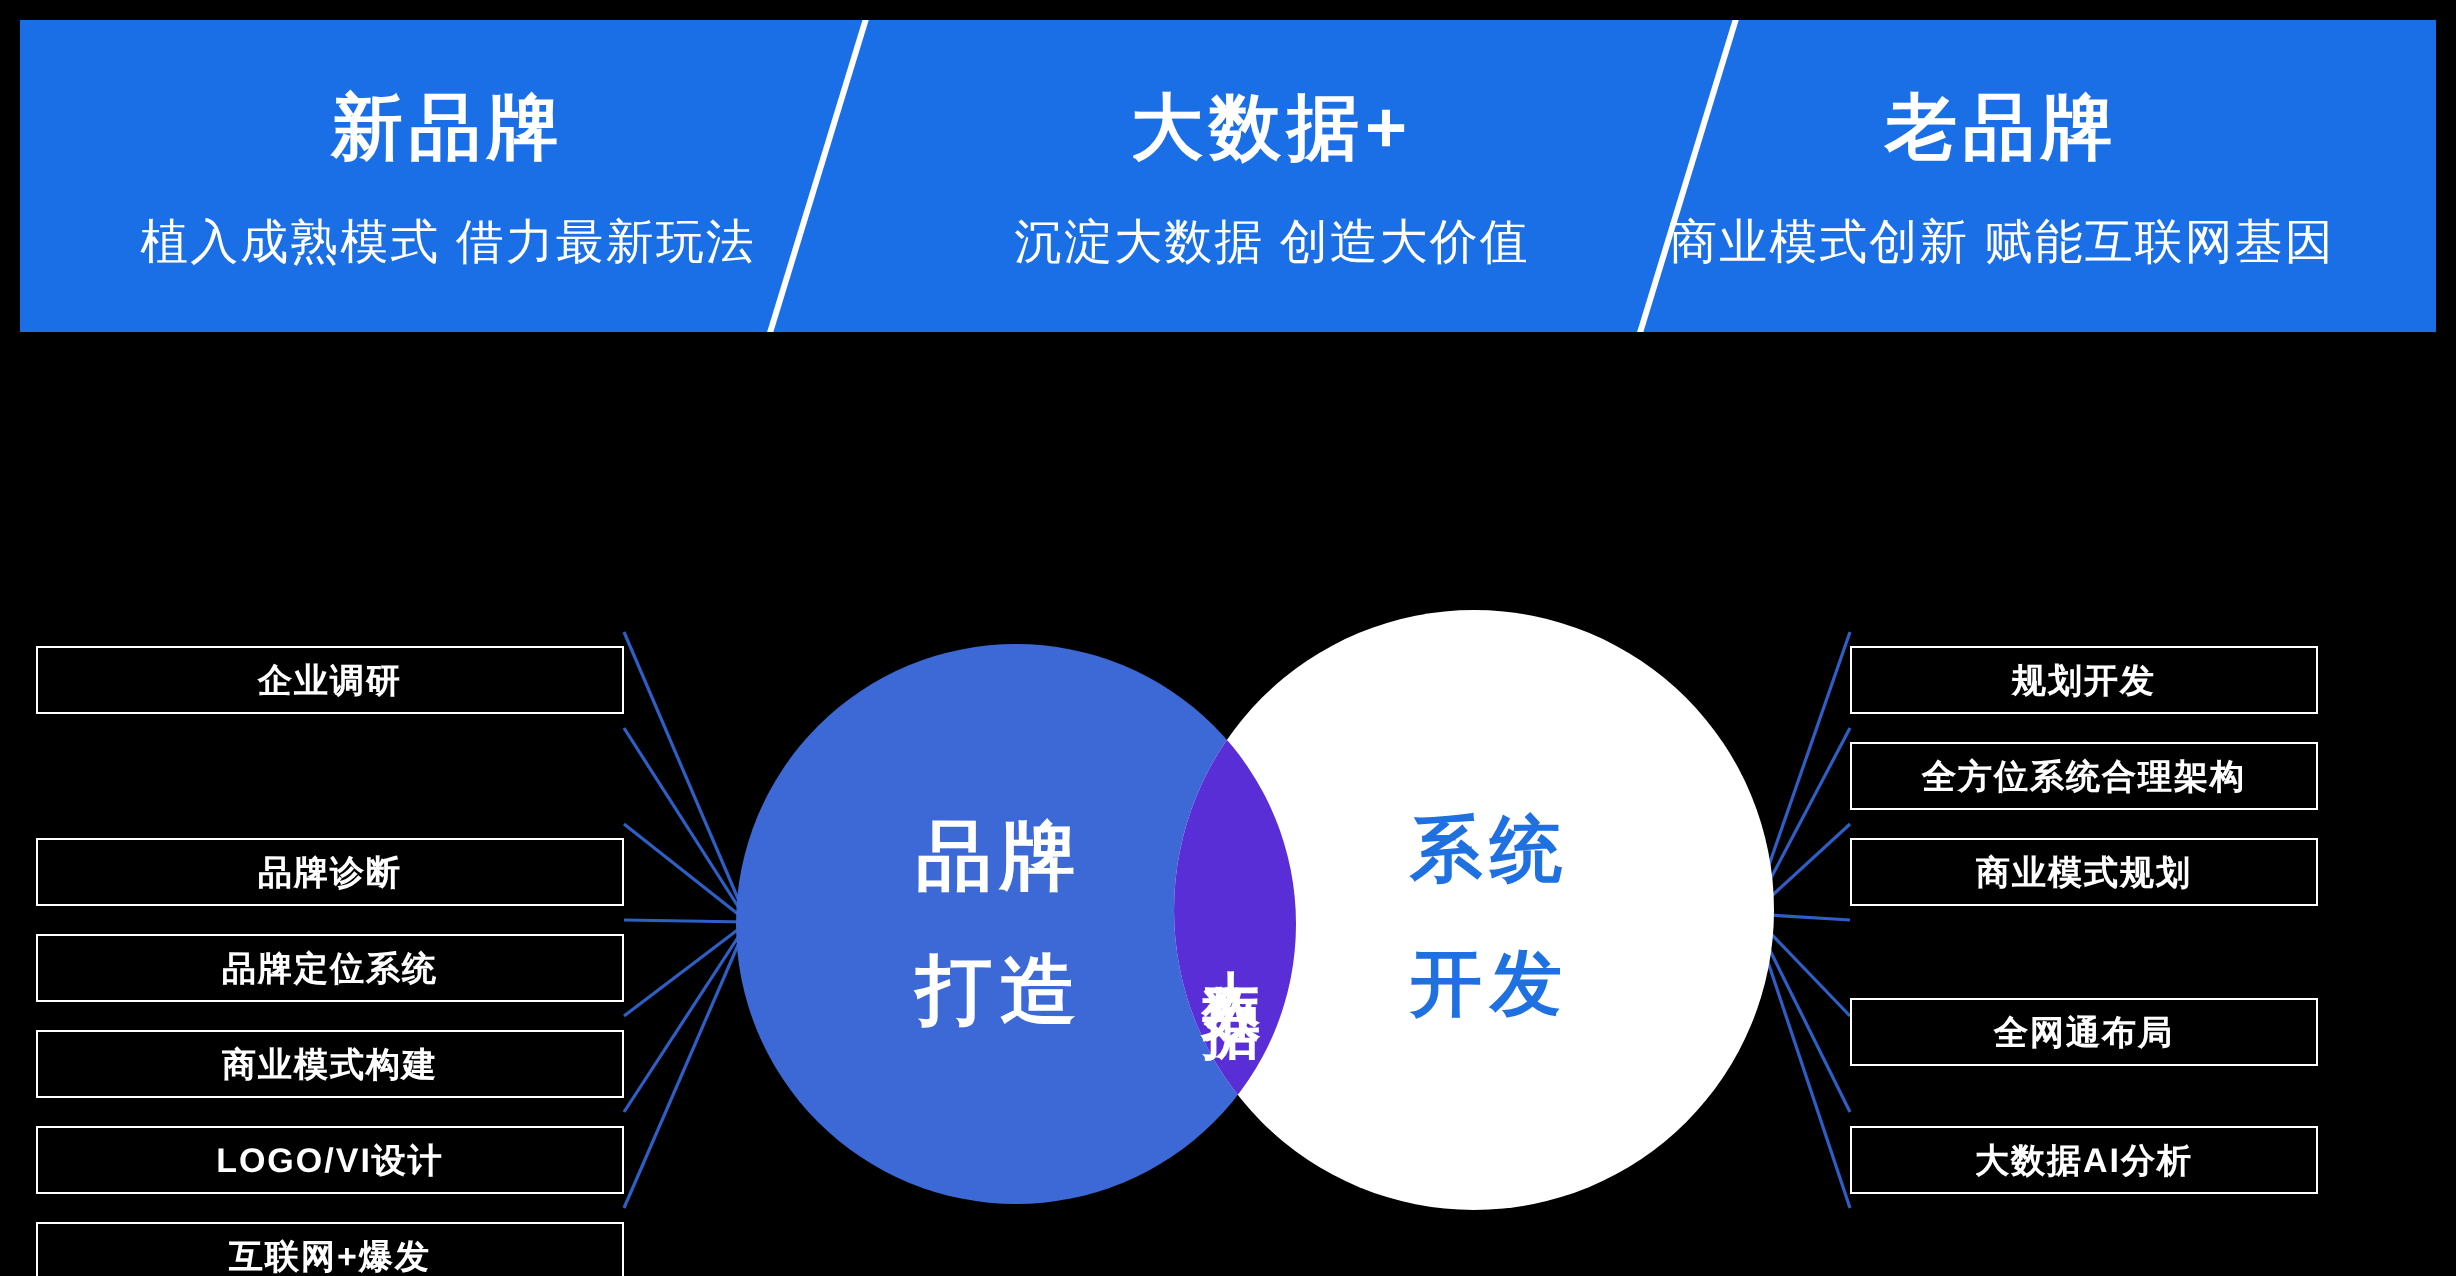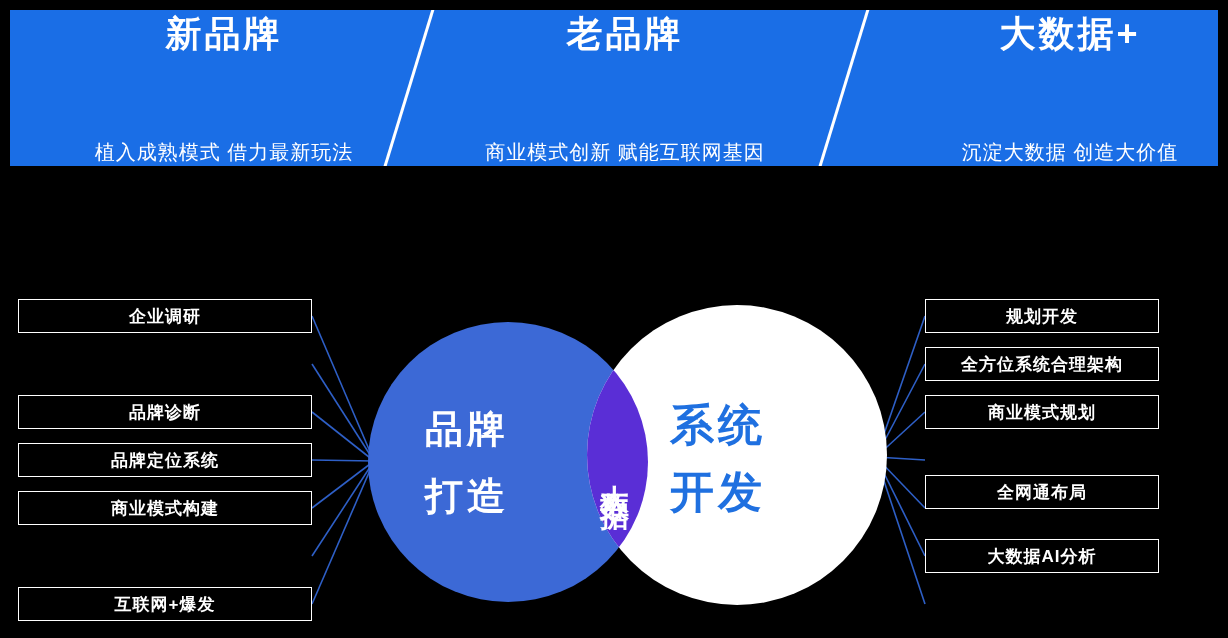--- a/index.html
+++ b/index.html
@@ -10,77 +10,78 @@
     overflow: hidden;
   }
   .page { position: relative; width: 1228px; height: 638px; background: #000; overflow: hidden; }
 
   
   .banner {
     position: absolute; left: 10px; top: 10px; width: 1208px; height: 156px;
     background: #1a6ee6; display: flex; color: #fff; overflow: hidden;
   }
   .banner-section {
-    display: flex; flex-direction: column; align-items: center; justify-content: space-between;
+    display: flex; flex-direction: column; align-items: center; justify-content: center;
     gap: 16px;
   }
   .s1 { width: 398px; padding-left: 30px; }
   .s2 { width: 434px; }
   .s3 { width: 376px; padding-left: 80px; }
   .banner-title { font-size: 36px; font-weight: 700; letter-spacing: 3px; }
-  .banner-subtitle { font-size: 20px; font-weight: 400; letter-spacing: 1px; }
+  .banner-subtitle { font-size: 24px; font-weight: 400; letter-spacing: 1px; }
   .divider {
     position: absolute; top: -8px; width: 3px; height: 175px; background: #fff;
     transform: rotate(17deg);
   }
   .d1 { left: 397px; }
   .d2 { left: 832px; }
 
   
   .links { position: absolute; left: 0; top: 0; pointer-events: none; }
   .connector { stroke: #2e5fc6; stroke-width: 1.6; }
 
   
   .item-box {
     position: absolute; height: 34px; border: 1px solid #ffffff;
     display: flex; align-items: center; justify-content: center;
     color: #fff; font-size: 17px; font-weight: 600; letter-spacing: 1px;
     background: transparent;
+    margin-top: 24px;
   }
   .left-box  { left: 18px;  width: 294px; }
   .right-box { left: 925px; width: 234px; }
 
   
-  .venn-label { position: absolute; text-align: left; font-weight: 700; }
+  .venn-label { position: absolute; text-align: center; font-weight: 700; }
   .venn-left  { left: 425px; top: 396px; width: 150px; font-size: 38px; color: #ffffff; line-height: 67px; letter-spacing: 4px; }
-  .venn-right { left: 670px; top: 391px; width: 150px; font-size: 44px; color: #1f70e0; line-height: 67px; letter-spacing: 4px; }
+  .venn-right { left: 670px; top: 391px; width: 150px; font-size: 36px; color: #1f70e0; line-height: 67px; letter-spacing: 4px; }
   .venn-mid {
     position: absolute; left: 599px; top: 392px; width: 36px; height: 165px;
     color: #ffffff; font-size: 29px; font-weight: 700;
     writing-mode: vertical-rl; text-orientation: upright; letter-spacing: 9px;
     text-align: center;
   }
 </style>
 </head>
 <body>
 
 <div class="page">
 
   <header class="banner">
     <div class="banner-section s1">
       <div class="banner-title">新品牌</div>
       <div class="banner-subtitle">植入成熟模式 借力最新玩法</div>
     </div>
+    <div class="banner-section s3">
+      <div class="banner-title">大数据+</div>
+      <div class="banner-subtitle">沉淀大数据 创造大价值</div>
+    </div>
     <div class="banner-section s2">
       <div class="banner-title">老品牌</div>
       <div class="banner-subtitle">商业模式创新 赋能互联网基因</div>
-    </div>
-    <div class="banner-section s3">
-      <div class="banner-title">大数据+</div>
-      <div class="banner-subtitle">沉淀大数据 创造大价值</div>
     </div>
     <div class="divider d1"></div>
     <div class="divider d2"></div>
   </header>
 
   <svg class="links" width="1228" height="638" viewBox="0 0 1228 638">
     <defs>
       <clipPath id="clipBlue">
           <circle cx="508" cy="462" r="140"></circle>
         </clipPath>
@@ -114,20 +115,21 @@
   <div class="venn-mid">大数据</div>
   <div class="venn-label venn-right">
     <div>系统</div>
     <div>开发</div>
   </div>
 
   <div class="item-box left-box" style="top:299px">企业调研</div>
   <div class="item-box left-box" style="top:395px">品牌诊断</div>
   <div class="item-box left-box" style="top:443px">品牌定位系统</div>
   <div class="item-box left-box" style="top:491px">商业模式构建</div>
+  <div class="item-box left-box" style="top:539px">LOGO/VI设计</div>
   <div class="item-box left-box" style="top:587px">互联网+爆发</div>
 
   <div class="item-box right-box" style="top:299px">规划开发</div>
   <div class="item-box right-box" style="top:347px">全方位系统合理架构</div>
   <div class="item-box right-box" style="top:395px">商业模式规划</div>
   <div class="item-box right-box" style="top:475px">全网通布局</div>
   <div class="item-box right-box" style="top:539px">大数据AI分析</div>
 
 </div>
 

